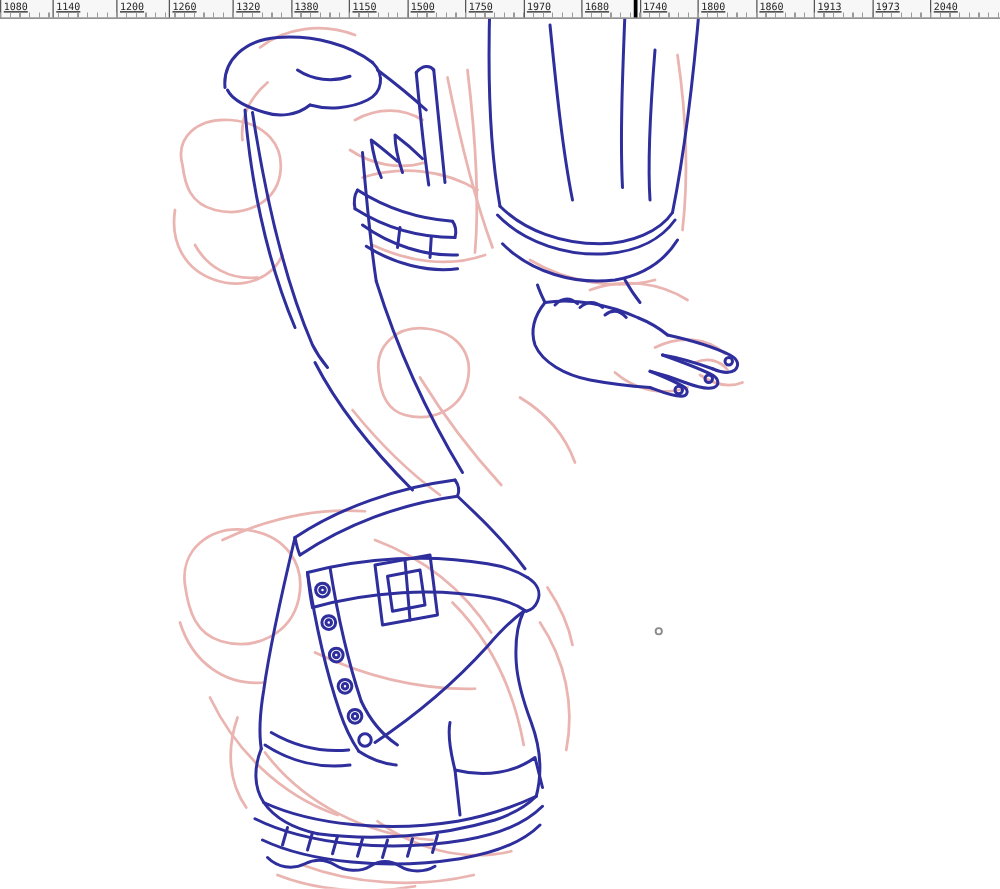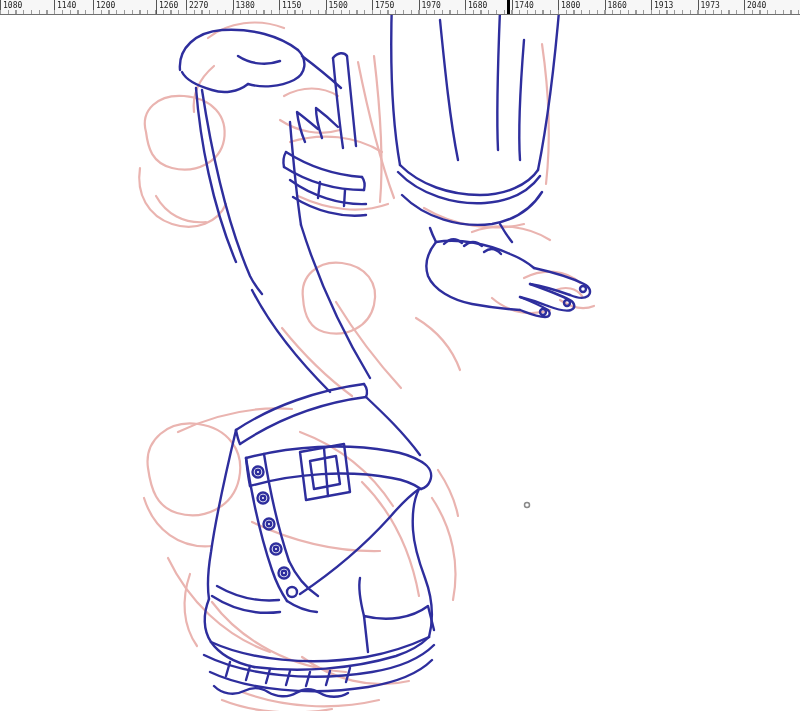--- a/index.html
+++ b/index.html
@@ -13,21 +13,21 @@
     background:#f7f7f7;border-bottom:1px solid #6f6f6f;z-index:10;
   }
   .ruler::after{ 
     content:"";position:absolute;left:0;right:0;bottom:0;height:4px;
     background:repeating-linear-gradient(to right,#9a9a9a 0 1px,transparent 1px 7.75px);
   }
   .ruler-label{
     position:absolute;top:0;height:14px;
     border-left:1px solid #555;padding-left:2px;
     font-family:"DejaVu Sans Mono","Liberation Mono",monospace;
-    font-size:8px;line-height:11px;color:#1d1d1d;white-space:nowrap;
+    font-size:8px;line-height:11px;color:#1d1d1d;white-space:nowrap;text-decoration:underline;
   }
   .ruler-cursor{
     position:absolute;top:0;width:3px;height:14px;background:#000;z-index:11;
   }
   
   .canvas{
     position:absolute;top:0;left:0;width:800px;height:711px;background:#ffffff;
   }
   svg{display:block;}
 </style>
@@ -183,24 +183,24 @@
     </g>
 
     <g fill="none" stroke-width="1.5" stroke="#8a8a8a">
       <circle cx="527" cy="505" r="2.5"></circle>
     </g>
   </svg>
 </div>
 
 <div class="ruler">
   <span class="ruler-label" style="left:0px">1080</span>
-  <span class="ruler-label" style="left:54px">1140</span>
+  <span class="ruler-label" style="left:42px">1140</span>
   <span class="ruler-label" style="left:93px">1200</span>
-  <span class="ruler-label" style="left:156px">1260</span>
-  <span class="ruler-label" style="left:186px">2270</span>
+  <span class="ruler-label" style="left:135px">1260</span>
+  <span class="ruler-label" style="left:186px">1320</span>
   <span class="ruler-label" style="left:232.5px">1380</span>
   <span class="ruler-label" style="left:279px">1150</span>
   <span class="ruler-label" style="left:325.5px">1500</span>
   <span class="ruler-label" style="left:372px">1750</span>
   <span class="ruler-label" style="left:418.5px">1970</span>
   <span class="ruler-label" style="left:465px">1680</span>
   <span class="ruler-label" style="left:511.5px">1740</span>
   <span class="ruler-label" style="left:558px">1800</span>
   <span class="ruler-label" style="left:604.5px">1860</span>
   <span class="ruler-label" style="left:651px">1913</span>

